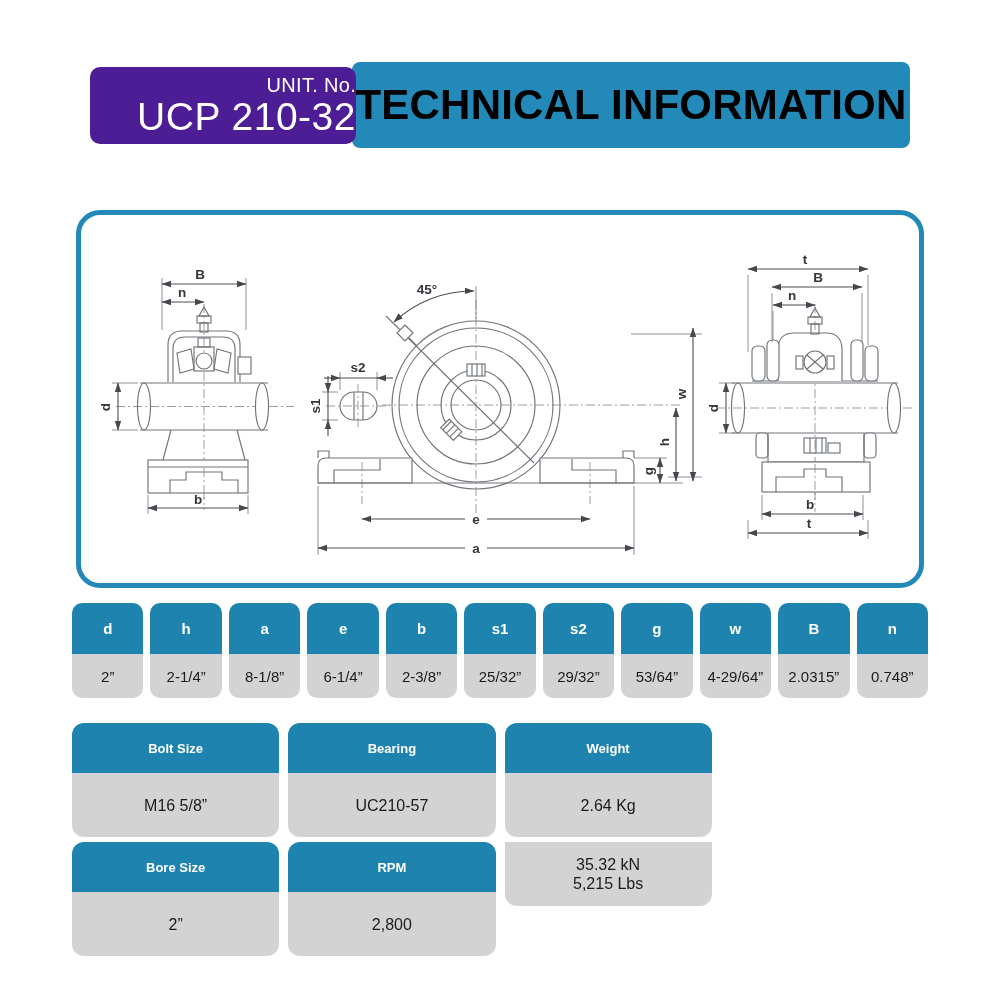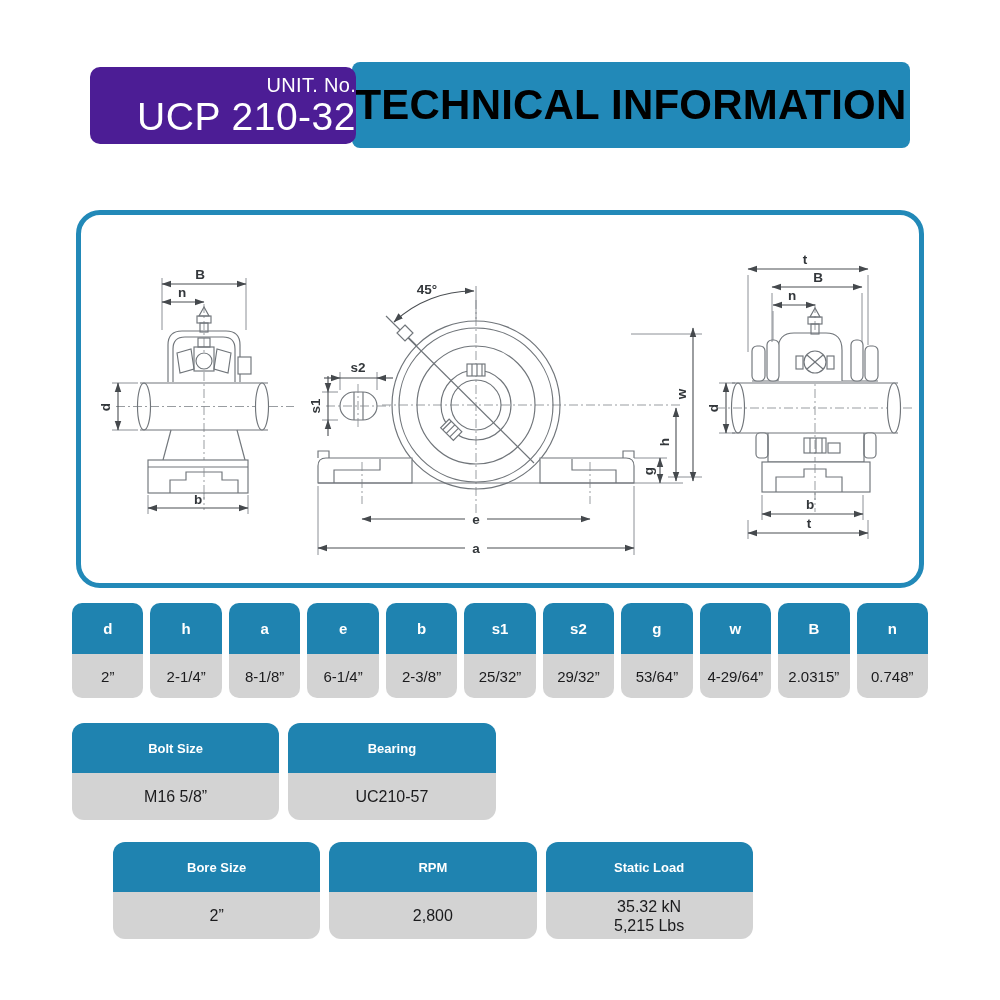--- a/index.html
+++ b/index.html
@@ -23,28 +23,28 @@
   svg .bodyf{stroke:#70757a;stroke-width:1.15;fill:#fff;}
   svg .dim{stroke:#4a4e52;stroke-width:1.1;fill:none;}
   svg .ext{stroke:#80848a;stroke-width:.9;fill:none;}
   svg .cl{stroke:#878b90;stroke-width:.85;fill:none;stroke-dasharray:9 3 2 3;}
   svg text.lbl{font-family:"Liberation Sans",sans-serif;font-size:13.5px;font-weight:700;fill:#33373b;text-anchor:middle;}
 
   
   .tbl{position:absolute;left:72px;width:856px;display:grid;}
   .dims-table{top:603px;grid-template-columns:repeat(11,1fr);gap:7px;}
   .specs-table{top:723px;grid-template-columns:repeat(4,1fr);gap:9px;}
-  .load-table{top:842px;grid-template-columns:repeat(4,1fr);gap:9px;margin-left:41px;}
+  .load-table{top:842px;grid-template-columns:repeat(4,1fr);gap:9px;}
   .col{display:flex;flex-direction:column;}
   .th{background:#1f83b0;color:#fff;font-weight:700;display:flex;align-items:center;justify-content:center;text-align:center;}
   .td{background:#d3d3d3;color:#1b1b1d;display:flex;flex-direction:column;align-items:center;justify-content:center;text-align:center;}
   .dims-table .th{height:51px;font-size:15px;border-radius:10px 10px 0 0;}
   .dims-table .td{height:44px;font-size:15px;font-weight:500;border-radius:0 0 10px 10px;}
   .specs-table .th,.load-table .th{height:50px;font-size:13px;border-radius:12px 12px 0 0;}
-  .specs-table .td,.load-table .td{height:47px;font-size:16px;font-weight:500;border-radius:0 0 12px 12px;line-height:19px;}
+  .specs-table .td,.load-table .td{height:64px;font-size:16px;font-weight:500;border-radius:0 0 12px 12px;line-height:19px;}
 </style>
 </head>
 <body>
 
 <header>
   <div class="banner-unit">
     <div class="unit-label">UNIT. No.</div>
     <div class="unit-number">UCP 210-32</div>
   </div>
   <div class="banner-title">
@@ -299,37 +299,40 @@
 
 <section class="tbl specs-table">
   <div class="col">
     <div class="th">Bolt Size</div>
     <div class="td">M16 5/8”</div>
   </div>
   <div class="col">
     <div class="th">Bearing</div>
     <div class="td">UC210-57</div>
   </div>
+  <div class="col">
+    <div class="th">Weight</div>
+    <div class="td">2.64 Kg</div>
+  </div>
 </section>
 
 <section class="tbl load-table">
   <div class="col">
     <div class="th">Bore Size</div>
     <div class="td">
       <div>2”</div>
       <div></div>
     </div>
   </div>
   <div class="col">
     <div class="th">RPM</div>
     <div class="td">
       <div>2,800</div>
       <div></div>
     </div>
   </div>
   <div class="col">
-    <div class="th">Static Load</div>
     <div class="td">
       <div>35.32 kN</div>
       <div>5,215 Lbs</div>
     </div>
   </div>
 </section>
 
 </body></html>

